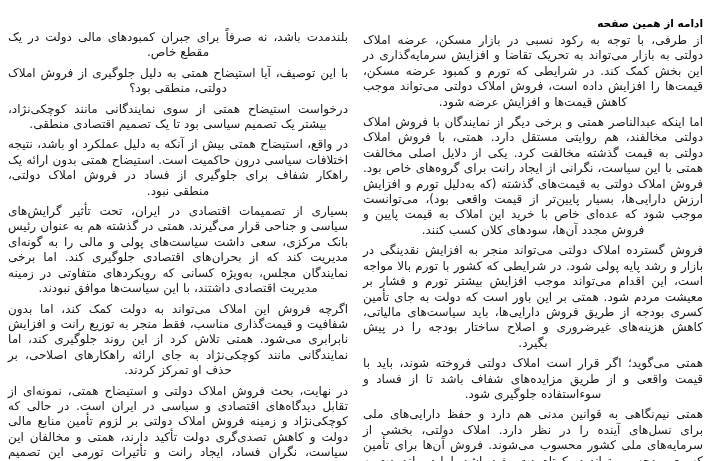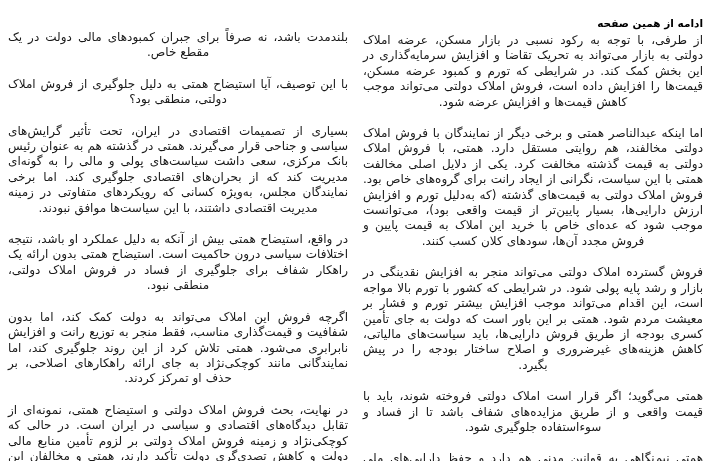--- a/index.html
+++ b/index.html
@@ -66,21 +66,21 @@
     font-size: 12px;
     line-height: 15.4px;
     text-align: justify;
     text-align-last: center;
     direction: rtl;
     color: #191919;
     word-spacing: 0.2px;
   }
 
   p.para + p.para {
-    margin-top: 16px;
+    margin-top: 5px;
   }
 
   .spacer-top-left {
     height: 24px;
   }
 
   
   .column {
     -webkit-font-smoothing: antialiased;
   }
@@ -99,20 +99,21 @@
       <p class="para">فروش گسترده املاک دولتی می‌تواند منجر به افزایش نقدینگی در بازار و رشد پایه پولی شود. در شرایطی که کشور با تورم بالا مواجه است، این اقدام می‌تواند موجب افزایش بیشتر تورم و فشار بر معیشت مردم شود. همتی بر این باور است که دولت به جای تأمین کسری بودجه از طریق فروش دارایی‌ها، باید سیاست‌های مالیاتی، کاهش هزینه‌های غیرضروری و اصلاح ساختار بودجه را در پیش بگیرد.</p>
       <p class="para">همتی می‌گوید؛ اگر قرار است املاک دولتی فروخته شوند، باید با قیمت واقعی و از طریق مزایده‌های شفاف باشد تا از فساد و سوءاستفاده جلوگیری شود.</p>
       <p class="para">همتی نیم‌نگاهی به قوانین مدنی هم دارد و حفظ دارایی‌های ملی برای نسل‌های آینده را در نظر دارد. املاک دولتی، بخشی از سرمایه‌های ملی کشور محسوب می‌شوند. فروش آن‌ها برای تأمین کسری بودجه، می‌تواند در کوتاه‌مدت مفید باشد، اما در بلندمدت به کاهش دارایی‌های دولت و وابستگی بیشتر به منابع غیرپایدار منجر شود. همتی بر این اصل تأکید دارد که فروش این املاک باید بر اساس یک استراتژی</p>
     </div>
 
     <div class="column column-left">
       <div class="spacer-top-left"></div>
 
       <p class="para">بلندمدت باشد، نه صرفاً برای جبران کمبودهای مالی دولت در یک مقطع خاص.</p>
       <p class="para">با این توصیف، آیا استیضاح همتی به دلیل جلوگیری از فروش املاک دولتی، منطقی بود؟</p>
+      <p class="para">درخواست استیضاح همتی از سوی نمایندگانی مانند کوچکی‌نژاد، بیشتر یک تصمیم سیاسی بود تا یک تصمیم اقتصادی منطقی.</p>
+      <p class="para">در واقع، استیضاح همتی بیش از آنکه به دلیل عملکرد او باشد، نتیجه اختلافات سیاسی درون حاکمیت است. استیضاح همتی بدون ارائه یک راهکار شفاف برای جلوگیری از فساد در فروش املاک دولتی، منطقی نبود.</p>
       <p class="para">بسیاری از تصمیمات اقتصادی در ایران، تحت تأثیر گرایش‌های سیاسی و جناحی قرار می‌گیرند. همتی در گذشته هم به عنوان رئیس بانک مرکزی، سعی داشت سیاست‌های پولی و مالی را به گونه‌ای مدیریت کند که از بحران‌های اقتصادی جلوگیری کند. اما برخی نمایندگان مجلس، به‌ویژه کسانی که رویکردهای متفاوتی در زمینه مدیریت اقتصادی داشتند، با این سیاست‌ها موافق نبودند.</p>
-      <p class="para">در واقع، استیضاح همتی بیش از آنکه به دلیل عملکرد او باشد، نتیجه اختلافات سیاسی درون حاکمیت است. استیضاح همتی بدون ارائه یک راهکار شفاف برای جلوگیری از فساد در فروش املاک دولتی، منطقی نبود.</p>
       <p class="para">اگرچه فروش این املاک می‌تواند به دولت کمک کند، اما بدون شفافیت و قیمت‌گذاری مناسب، فقط منجر به توزیع رانت و افزایش نابرابری می‌شود. همتی تلاش کرد از این روند جلوگیری کند، اما نمایندگانی مانند کوچکی‌نژاد به جای ارائه راهکارهای اصلاحی، بر حذف او تمرکز کردند.</p>
       <p class="para">در نهایت، بحث فروش املاک دولتی و استیضاح همتی، نمونه‌ای از تقابل دیدگاه‌های اقتصادی و سیاسی در ایران است. در حالی که کوچکی‌نژاد و زمینه فروش املاک دولتی بر لزوم تأمین منابع مالی دولت و کاهش تصدی‌گری دولت تأکید دارند، همتی و مخالفان این سیاست، نگران فساد، ایجاد رانت و تأثیرات تورمی این تصمیم هستند.</p>
     </div>
 
   </div>
 </div>
 
 </body></html>

